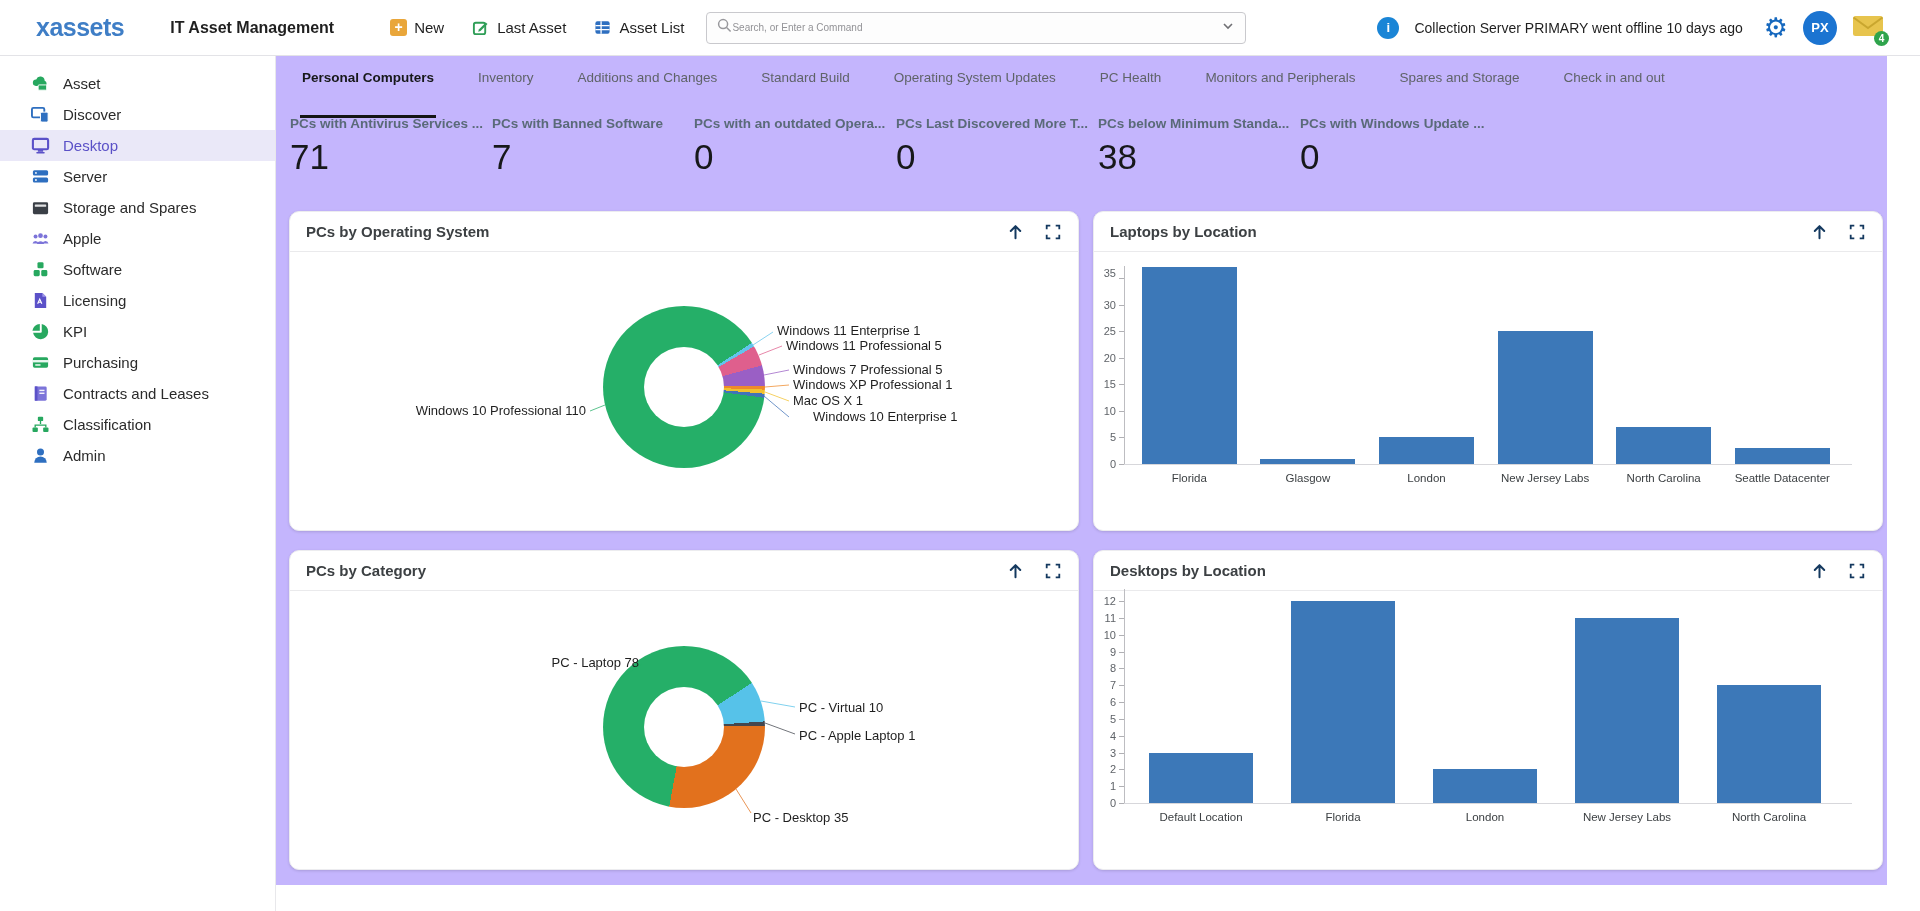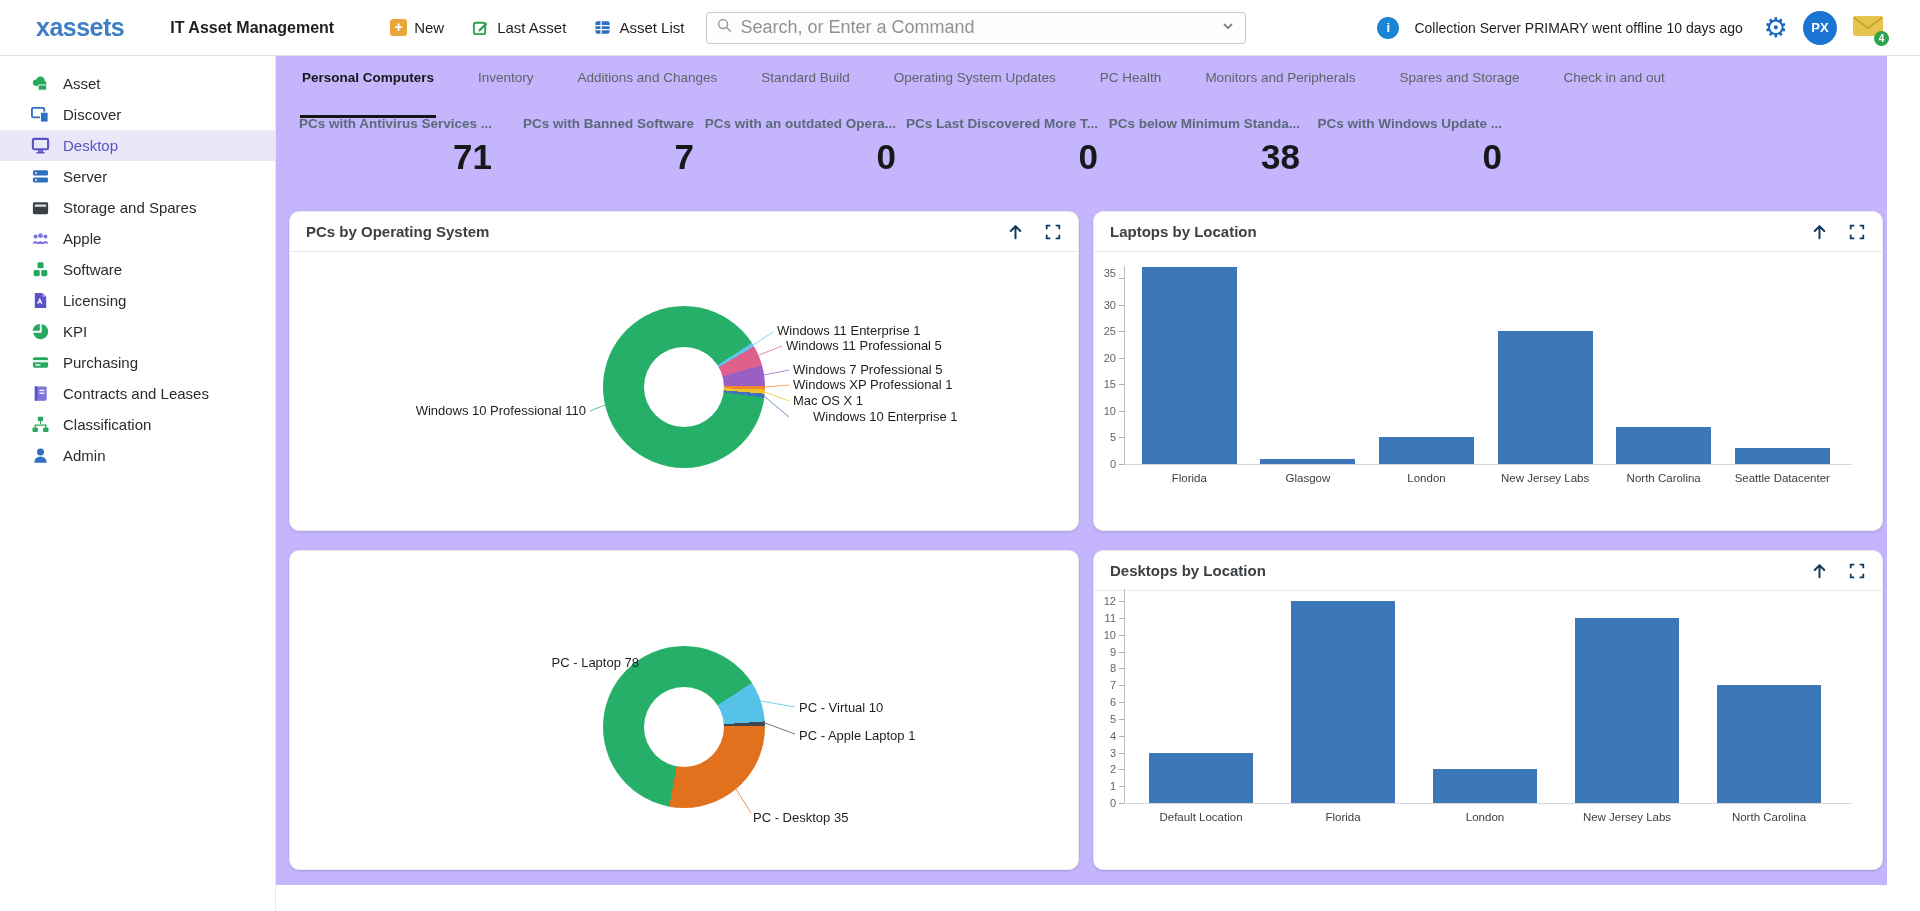--- a/index.html
+++ b/index.html
@@ -11,22 +11,22 @@
   .header { position:absolute; left:0; top:0; width:1920px; height:56px; background:#fff;
     border-bottom:1px solid #e3e3e7; display:flex; align-items:center; z-index:10; }
   .logo { margin-left:36px; font-size:25px; font-weight:700; letter-spacing:-0.5px; color:#3f7ec6; cursor:pointer; }
   .app-title { margin-left:46px; font-size:16px; font-weight:700; color:#1f1f1f; }
   .hdr-buttons { display:flex; align-items:center; margin-left:56px; gap:26px; }
   .hdr-btn { display:flex; align-items:center; gap:7px; font-size:15px; color:#1f1f1f; cursor:pointer; }
   .plus-box { width:17px; height:17px; background:#e9a63a; border-radius:3px; color:#fff; font-weight:700;
     font-size:14px; line-height:16px; text-align:center; }
   .searchbox { margin-left:22px; width:540px; height:32px; border:1px solid #c9c9cd; border-radius:4px;
     background:#fdfdfd; display:flex; align-items:center; padding:0 10px; }
-  .searchbox input { flex:1; border:none; outline:none; background:transparent; font-size:18px; color:#4c1d95;
-    font-family:"Liberation Sans",sans-serif; margin-left:8px; }
+  .searchbox input { flex:1; border:none; outline:none; background:transparent; font-size:10px; color:#4c1d95;
+    font-family:"Liberation Sans",sans-serif; }
   .searchbox input::placeholder { color:#929296; }
   .hdr-right { margin-left:auto; margin-right:34px; display:flex; align-items:center; gap:15px; }
   .info-circle { width:22px; height:22px; border-radius:50%; background:#1a85d6; color:#fff; font-size:13px;
     font-weight:700; text-align:center; line-height:22px; cursor:pointer; }
   .notif-text { font-size:14px; color:#1f1f1f; margin-right:6px;text-align:right; }
   .gear { font-size:27px; color:#1668be; line-height:27px; cursor:pointer; font-family:"DejaVu Sans",sans-serif; }
   .avatar { width:34px; height:34px; border-radius:50%; background:#1b74d1; color:#fff; font-size:13px;
     font-weight:700; display:flex; align-items:center; justify-content:center; cursor:pointer; }
   .mail { position:relative; width:34px; height:28px; cursor:pointer; }
   .mail-badge { position:absolute; right:-3px; bottom:-4px; width:15px; height:15px; border-radius:50%;
@@ -42,24 +42,24 @@
 
   
   .content { position:absolute; left:276px; top:56px; width:1644px; height:855px; background:#c4b5fd; }
   .right-gutter { position:absolute; right:0; top:0; width:33px; height:855px; background:#fff; }
   .bottom-strip { position:absolute; left:0; bottom:0; width:1611px; height:26px; background:#fff; }
 
   .tabs { position:absolute; left:13px; top:0; display:flex; gap:40px; padding-left:11px; }
   .tab { padding:14px 2px 30px 2px; font-size:13.5px; color:#5f6368; cursor:pointer; border-bottom:3px solid transparent; }
   .tab.active { color:#17181a; font-weight:700; border-bottom:3px solid #151515; }
 
-  .kpis { position:absolute; left:14px; top:60px; display:flex;text-align:right; }
+  .kpis { position:absolute; left:14px; top:60px; display:flex; }
   .kpi { width:202px; cursor:pointer; }
   .kpi-label { font-size:13.5px; font-weight:700; color:#5a6a79; white-space:nowrap; }
-  .kpi-value { margin-top:6px; font-size:35px; font-weight:700; color:#17181a; }
+  .kpi-value { margin-top:6px; font-size:35px; font-weight:400; color:#17181a; }
 
   .card { position:absolute; width:790px; height:320px; background:#fff; border:1px solid #ececef;
     border-radius:10px; box-shadow:0 1px 3px rgba(0,0,0,.14); }
   .card-hd { height:40px; display:flex; align-items:center; padding:0 14px 0 16px; border-bottom:1px solid #eaeaec; }
   .card-title { font-size:15px; font-weight:600; color:#3c4043; }
   .icon-btn { width:22px; height:22px; cursor:pointer; display:flex; align-items:center; justify-content:center; }
   .icon-btn.up { margin-left:auto; margin-right:16px; }
   .chart-layer { position:absolute; left:0; top:0; width:790px; height:320px; pointer-events:none; }
 
   .donut { position:absolute; border-radius:50%; }
@@ -394,20 +394,33 @@
           <div class="bar" style="left: 403.6px; top: 119.15px; width: 95px; height: 132.85px; background: rgb(60, 120, 184);"></div>
           <div class="cat-label" style="left: 391.8px; top: 260px; width: 118.6px;">New Jersey Labs</div>
           <div class="bar" style="left: 522.2px; top: 214.802px; width: 95px; height: 37.198px; background: rgb(60, 120, 184);"></div>
           <div class="cat-label" style="left: 510.4px; top: 260px; width: 118.6px;">North Carolina</div>
           <div class="bar" style="left: 640.8px; top: 236.058px; width: 95px; height: 15.942px; background: rgb(60, 120, 184);"></div>
           <div class="cat-label" style="left: 629px; top: 260px; width: 118.6px;">Seattle Datacenter</div>
         </div>
     </div>
 
     <div class="card" style="left:13px; top:494px;">
+      <div class="card-hd">
+        <span class="card-title">PCs by Category</span>
+        <span class="icon-btn up">
+            <svg width="19" height="19" viewBox="0 0 20 20">
+              <path d="M10 17V4.6M5 9.4L10 4.4l5 5" stroke="#14395f" stroke-width="2.1" fill="none" stroke-linecap="round" stroke-linejoin="round"></path>
+            </svg>
+          </span>
+        <span class="icon-btn">
+            <svg width="18" height="18" viewBox="0 0 20 20" stroke="#14395f" stroke-width="2" fill="none">
+              <path d="M3 7V3h4M13 3h4v4M17 13v4h-4M7 17H3v-4"></path>
+            </svg>
+          </span>
+      </div>
       <div class="chart-layer" id="chart2">
           <div class="donut" style="left: 313px; top: 95px; width: 162px; height: 162px; background: conic-gradient(from 57deg, rgb(86, 194, 233) 0deg, rgb(86, 194, 233) 29.03deg, rgb(67, 71, 79) 29.03deg, rgb(67, 71, 79) 31.94deg, rgb(226, 113, 29) 31.94deg, rgb(226, 113, 29) 133.55deg, rgb(37, 175, 104) 133.55deg, rgb(37, 175, 104) 360deg);">
             <div class="donut-hole" style="left: 41px; top: 41px; width: 80px; height: 80px;"></div>
           </div>
           <svg width="790" height="320" class="leader-svg">
             <line x1="471" y1="150" x2="505" y2="156" stroke="#56c2e9" stroke-width="1" opacity="0.75"></line>
             <line x1="475" y1="172" x2="505" y2="183" stroke="#43474f" stroke-width="1" opacity="0.75"></line>
             <line x1="446" y1="238" x2="461" y2="262" stroke="#e2711d" stroke-width="1" opacity="0.75"></line>
             <line x1="330" y1="128" x2="352" y2="113" stroke="#25af68" stroke-width="1" opacity="0.75"></line>
           </svg>

